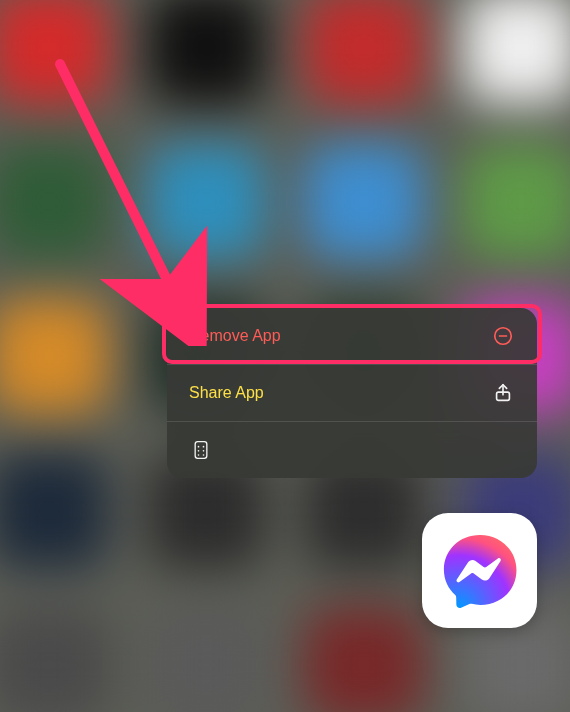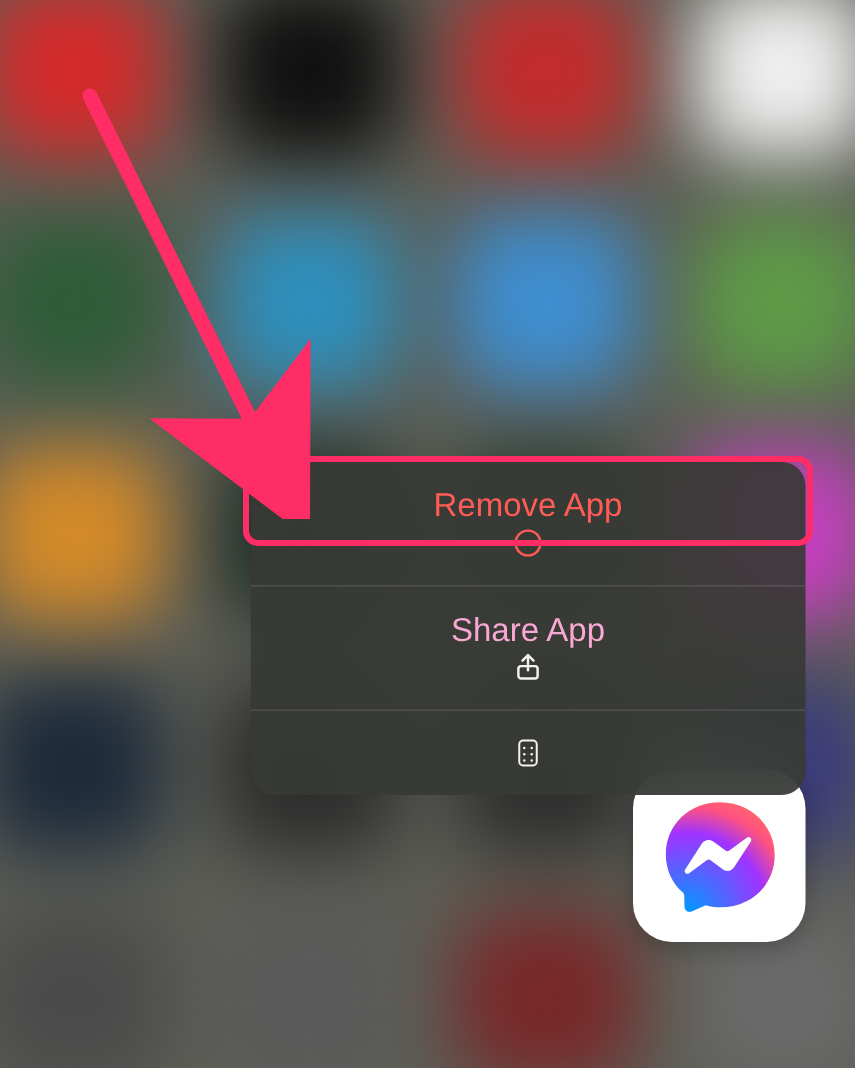--- a/index.html
+++ b/index.html
@@ -38,28 +38,27 @@
     border-radius: 16px;
     backdrop-filter: blur(20px);
     overflow: hidden;
     z-index: 3;
   }
   .menu-item {
     display: flex;
     align-items: center;
     justify-content: space-between;
     padding: 16px 22px;
-    font-size: 22px;
+    font-size: 16px;
     border-bottom: 1px solid rgba(255,255,255,0.12);
     cursor: pointer;
-    flex-direction: column;
   }
   .menu-item:last-child { border-bottom: none; }
   .menu-item.destructive { color: #ff5c57; }
-  .menu-item.normal { color: #f9a8d4; }
+  .menu-item.normal { color: #fde047; }
   .menu-icon {
     width: 24px;
     height: 24px;
     display: flex;
     align-items: center;
     justify-content: center;
     flex: 0 0 24px;
   }
   .highlight-box {
     position: absolute;

